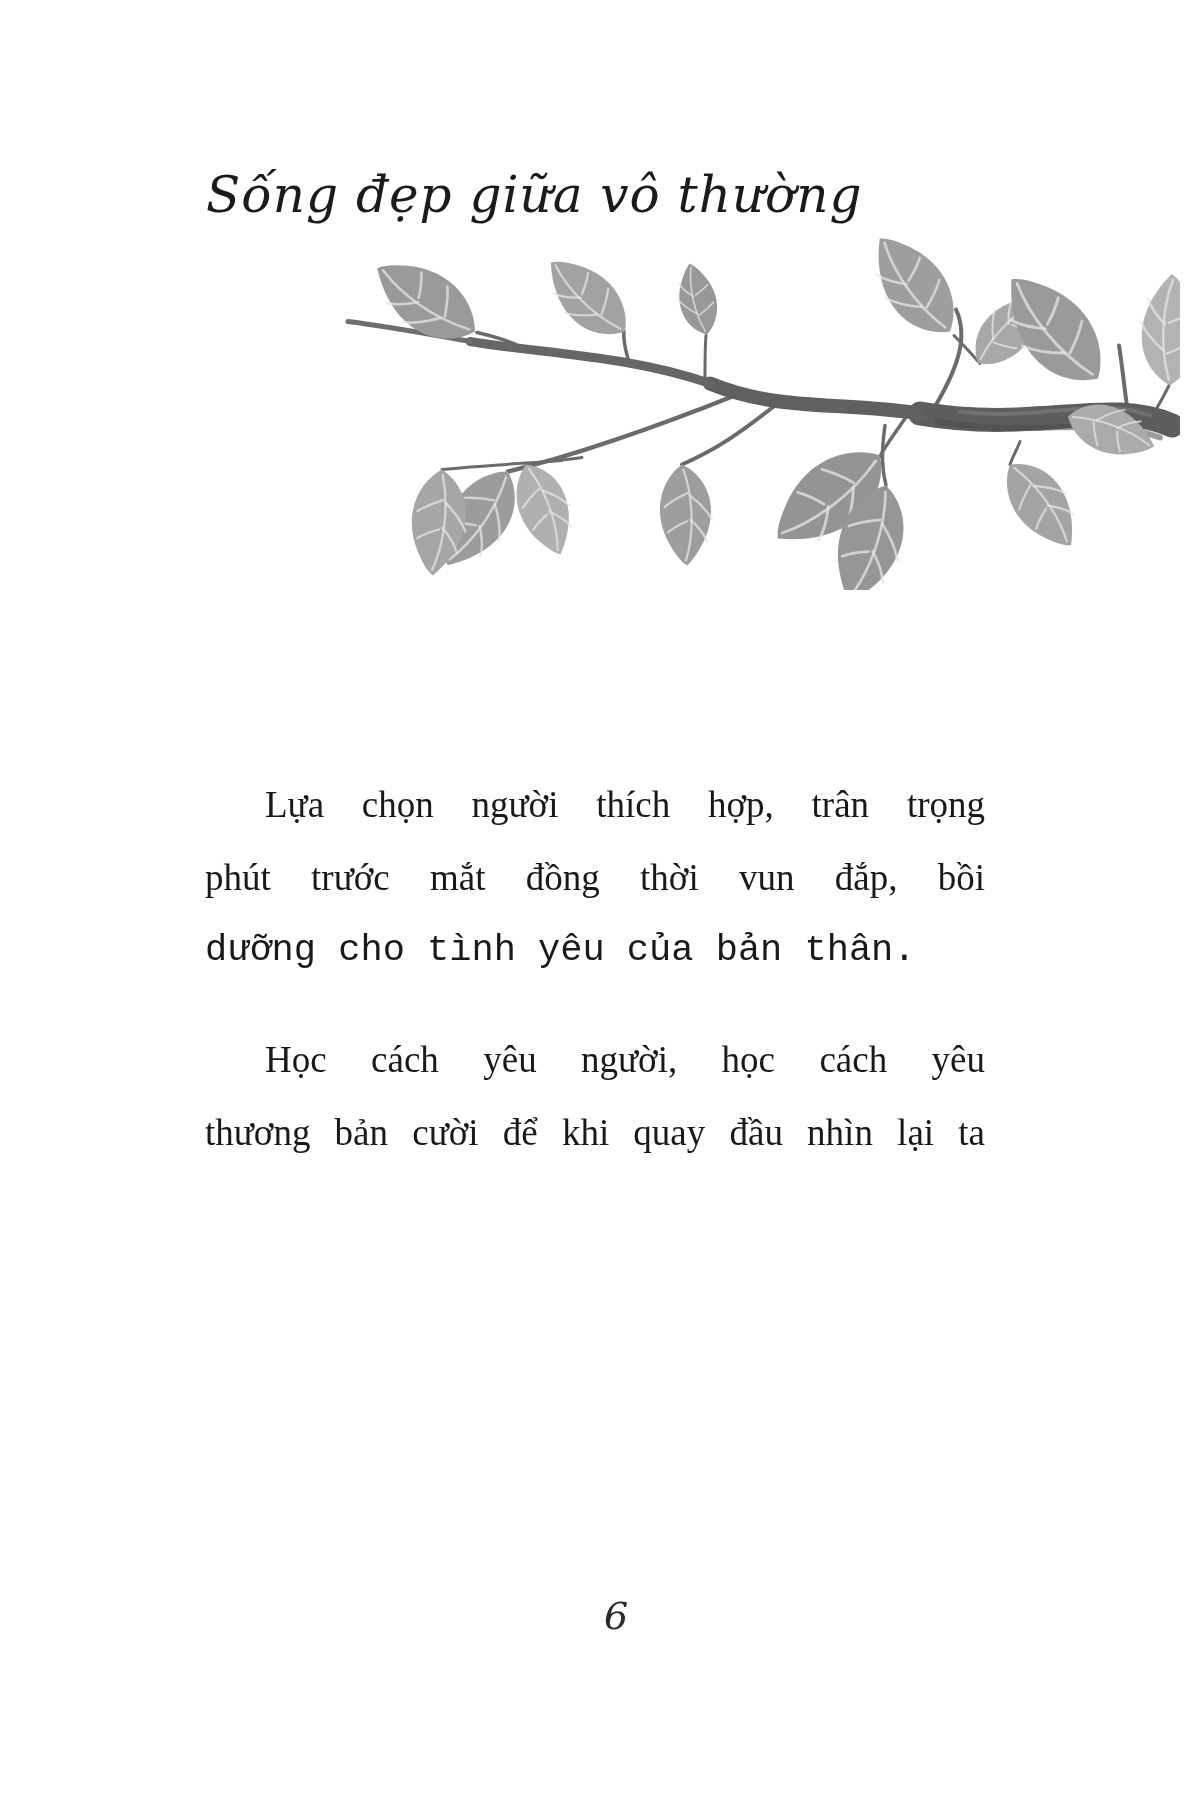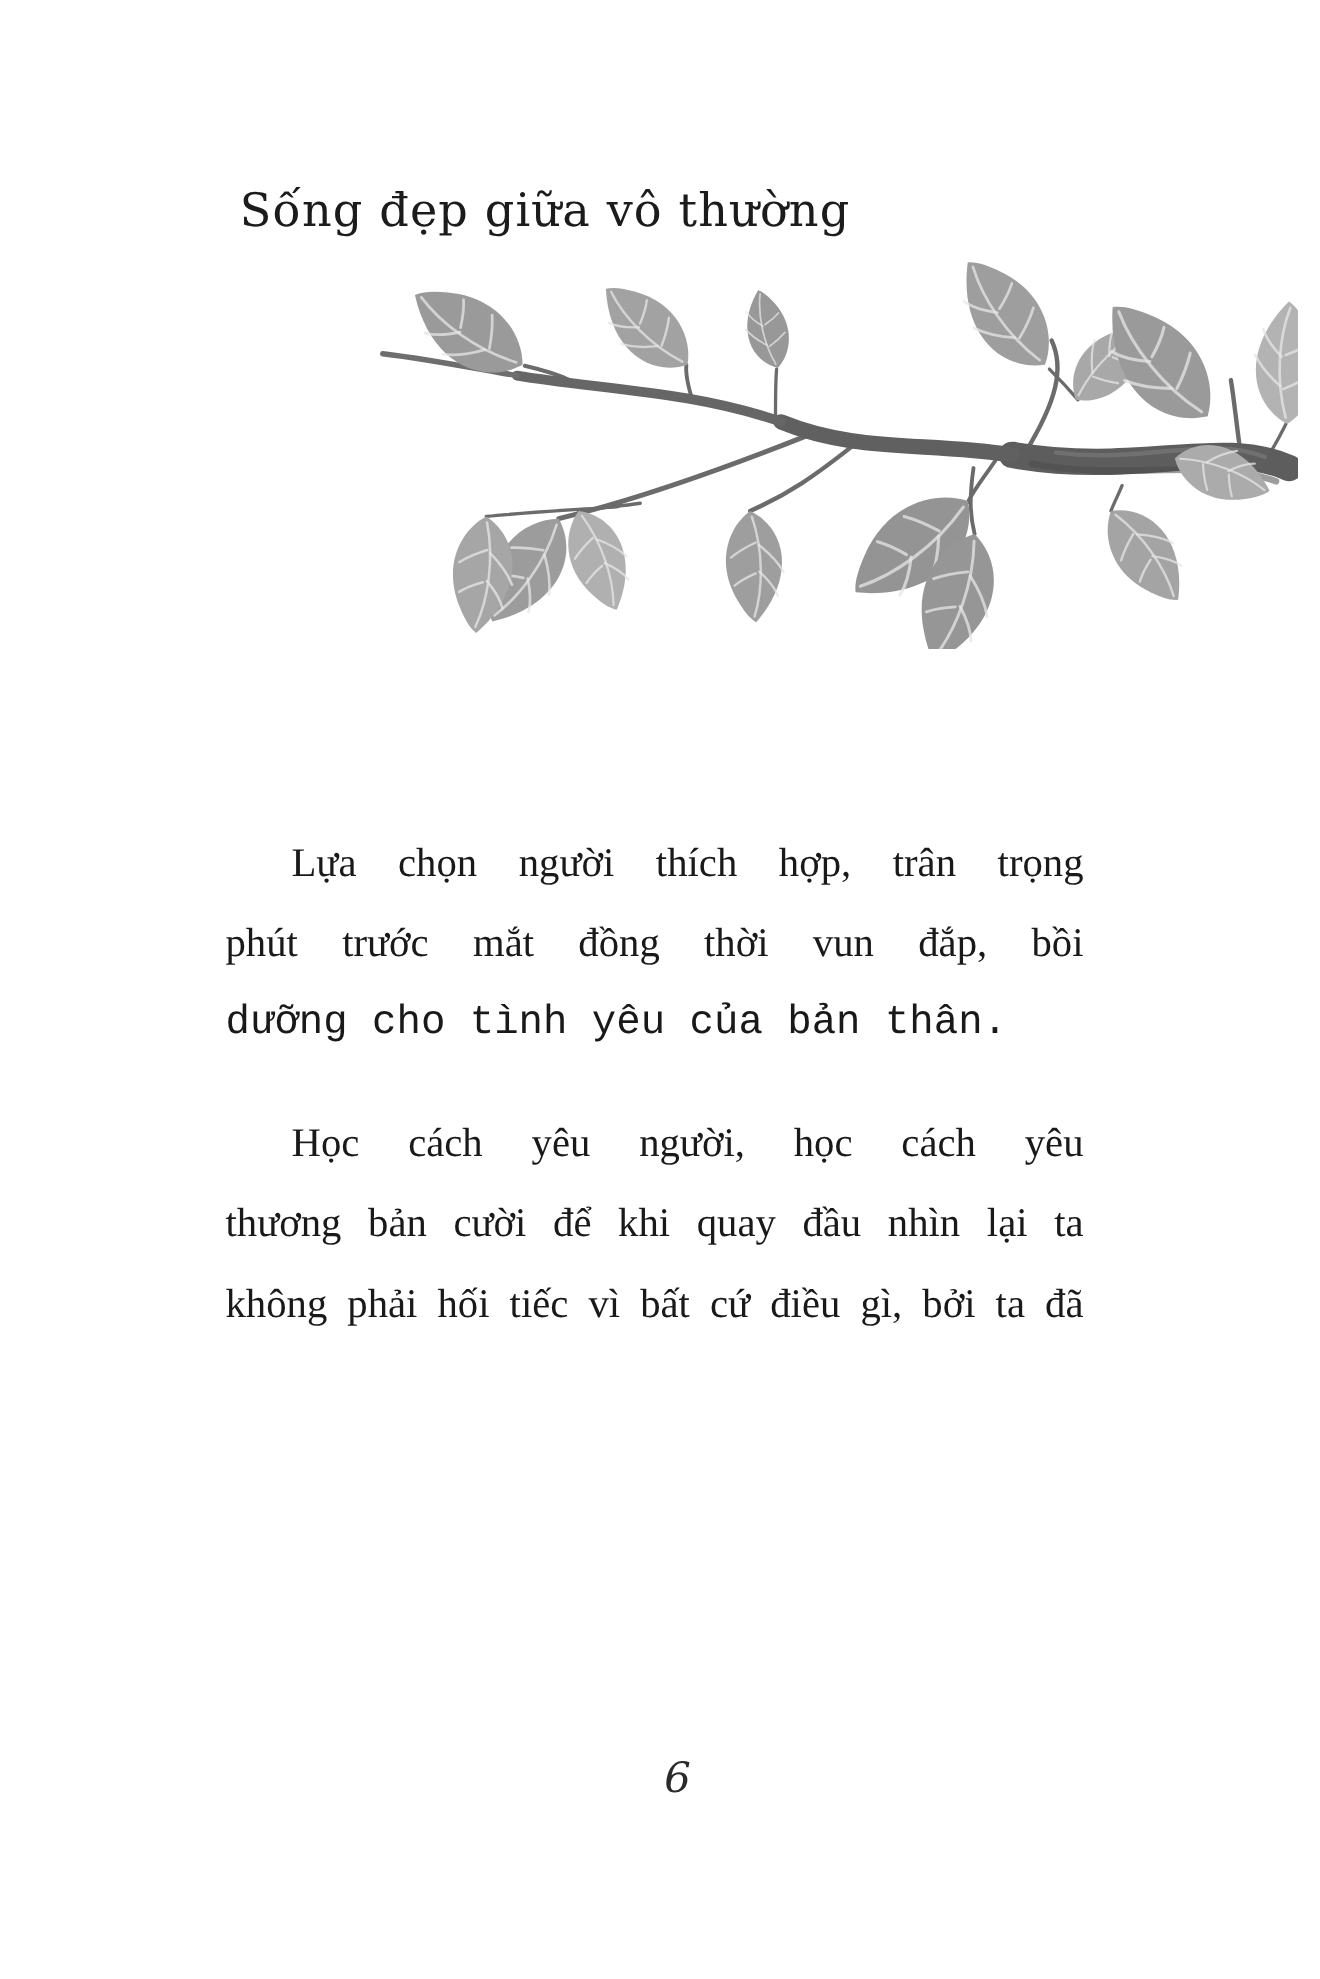--- a/index.html
+++ b/index.html
@@ -9,37 +9,37 @@
     height: 1799px;
     background: #ffffff;
     overflow: hidden;
     font-family: "Liberation Serif", serif;
   }
   .header-title {
     position: absolute;
     left: 206px;
     top: 166px;
     font-family: "DejaVu Serif", serif;
-    font-size: 42px;
+    font-style: italic;
+    font-size: 50px;
     letter-spacing: 1px;
     color: #1b1b1b;
     white-space: nowrap;
-    margin-left: 12px;
   }
   .illustration {
     position: absolute;
     left: 320px;
     top: 212px;
     width: 860px;
     height: 378px;
   }
   .text-block {
     position: absolute;
     left: 205px;
-    top: 748px;
+    top: 768px;
     width: 780px;
     color: #191919;
     font-size: 37px;
   }
   .para { margin: 0 0 36px 0; }
   .line {
     line-height: 73px;
     height: 73px;
     text-align: justify;
     text-align-last: justify;
@@ -123,19 +123,18 @@
 
   <div class="text-block" id="text-block">
       <div class="para">
         <div class="line first">Lựa chọn người thích hợp, trân trọng</div>
         <div class="line">phút trước mắt đồng thời vun đắp, bồi</div>
         <div class="line last">dưỡng cho tình yêu của bản thân.</div>
       </div>
       <div class="para">
         <div class="line first">Học cách yêu người, học cách yêu</div>
         <div class="line">thương bản cười để khi quay đầu nhìn lại ta</div>
-        <div class="line">không phải hối tiếc vì bất cứ điều gì, bởi ta đã</div>
       </div>
     </div>
 
   <div class="page-number">6</div>
 
 </div>
 
 </body></html>

